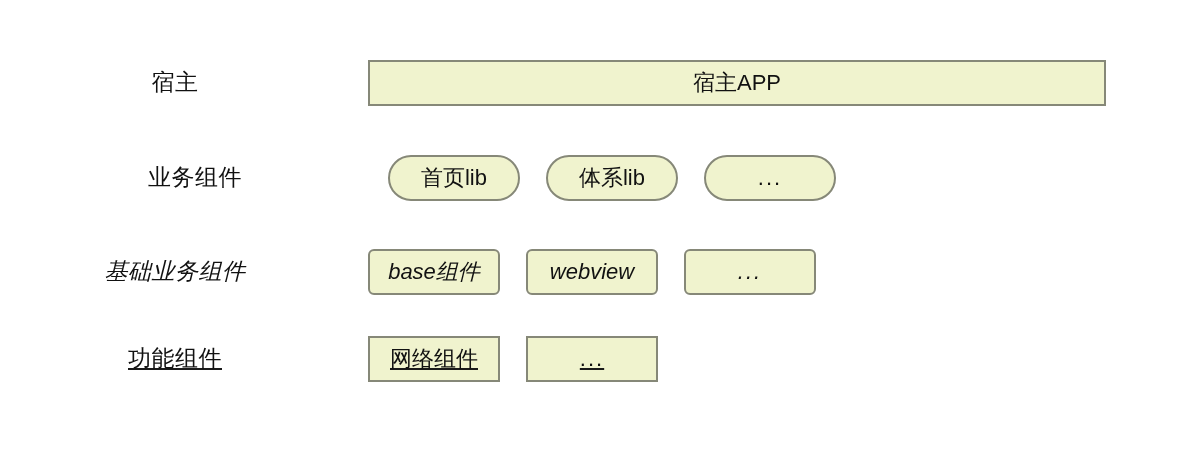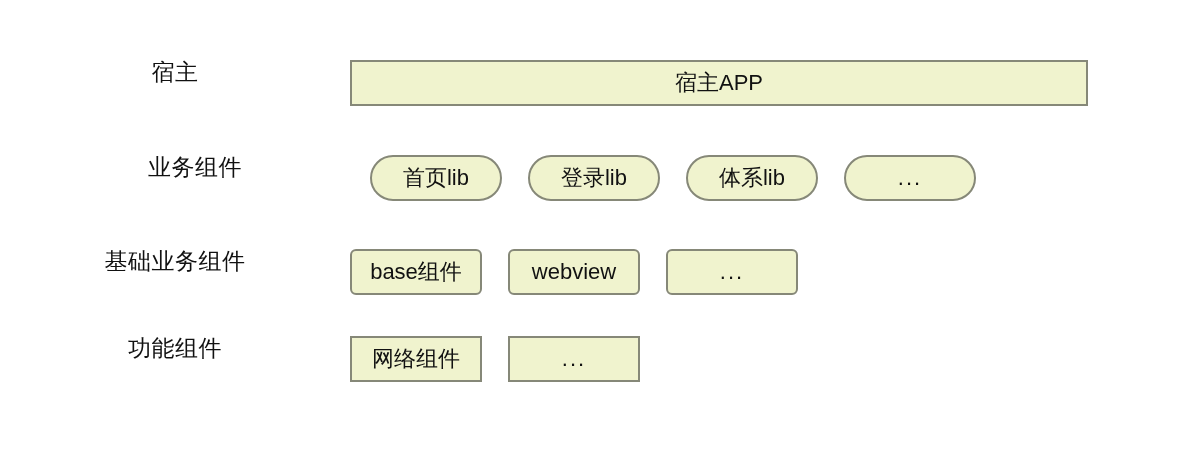--- a/index.html
+++ b/index.html
@@ -17,20 +17,22 @@
   #diagram {
     position: relative;
     width: 1200px;
     height: 472px;
   }
   .row {
     position: absolute;
     left: 0;
     width: 1200px;
     display: flex;
+    align-items: center;
+    gap: 18px;
   }
   .row-label {
     width: 350px;
     flex: 0 0 350px;
     text-align: center;
     font-size: 23px;
     line-height: 1.1;
     letter-spacing: 0.5px;
     color: #111111;
     white-space: nowrap;
@@ -56,22 +58,22 @@
   }
   .node:last-child { margin-right: 0; }
   .node.ellipsis {
     font-size: 22px;
     letter-spacing: 2px;
     color: #111111;
   }
   
   #row-host        { top: 60px; }
   #row-business    { top: 155px; margin-left: 20px; }
-  #row-basebiz     { top: 249px; }
-  #row-feature     { top: 336px; }
+  #row-basebiz     { top: 249px; font-style: italic; }
+  #row-feature     { top: 336px; text-decoration: underline; }
 
   
   #row-host .node        { width: 738px; }
   #row-business .node    { width: 132px; border-radius: 23px; }
   #row-basebiz .node     { width: 132px; border-radius: 6px; }
   #row-basebiz .node.wide{ width: 132px; }
   #row-feature .node     { width: 132px; }
 </style>
 </head>
 <body>
@@ -82,21 +84,20 @@
     <div class="row-label">宿主</div>
     <div class="row-boxes">
       <div class="node banner">宿主APP</div>
     </div>
   </div>
 
   <div class="row" id="row-business">
     <div class="row-label">业务组件</div>
     <div class="row-boxes">
       <div class="node">首页lib</div>
-      <div class="node">登录lib</div>
       <div class="node">体系lib</div>
       <div class="node ellipsis">...</div>
     </div>
   </div>
 
   <div class="row" id="row-basebiz">
     <div class="row-label">基础业务组件</div>
     <div class="row-boxes">
       <div class="node">base组件</div>
       <div class="node">webview</div>

